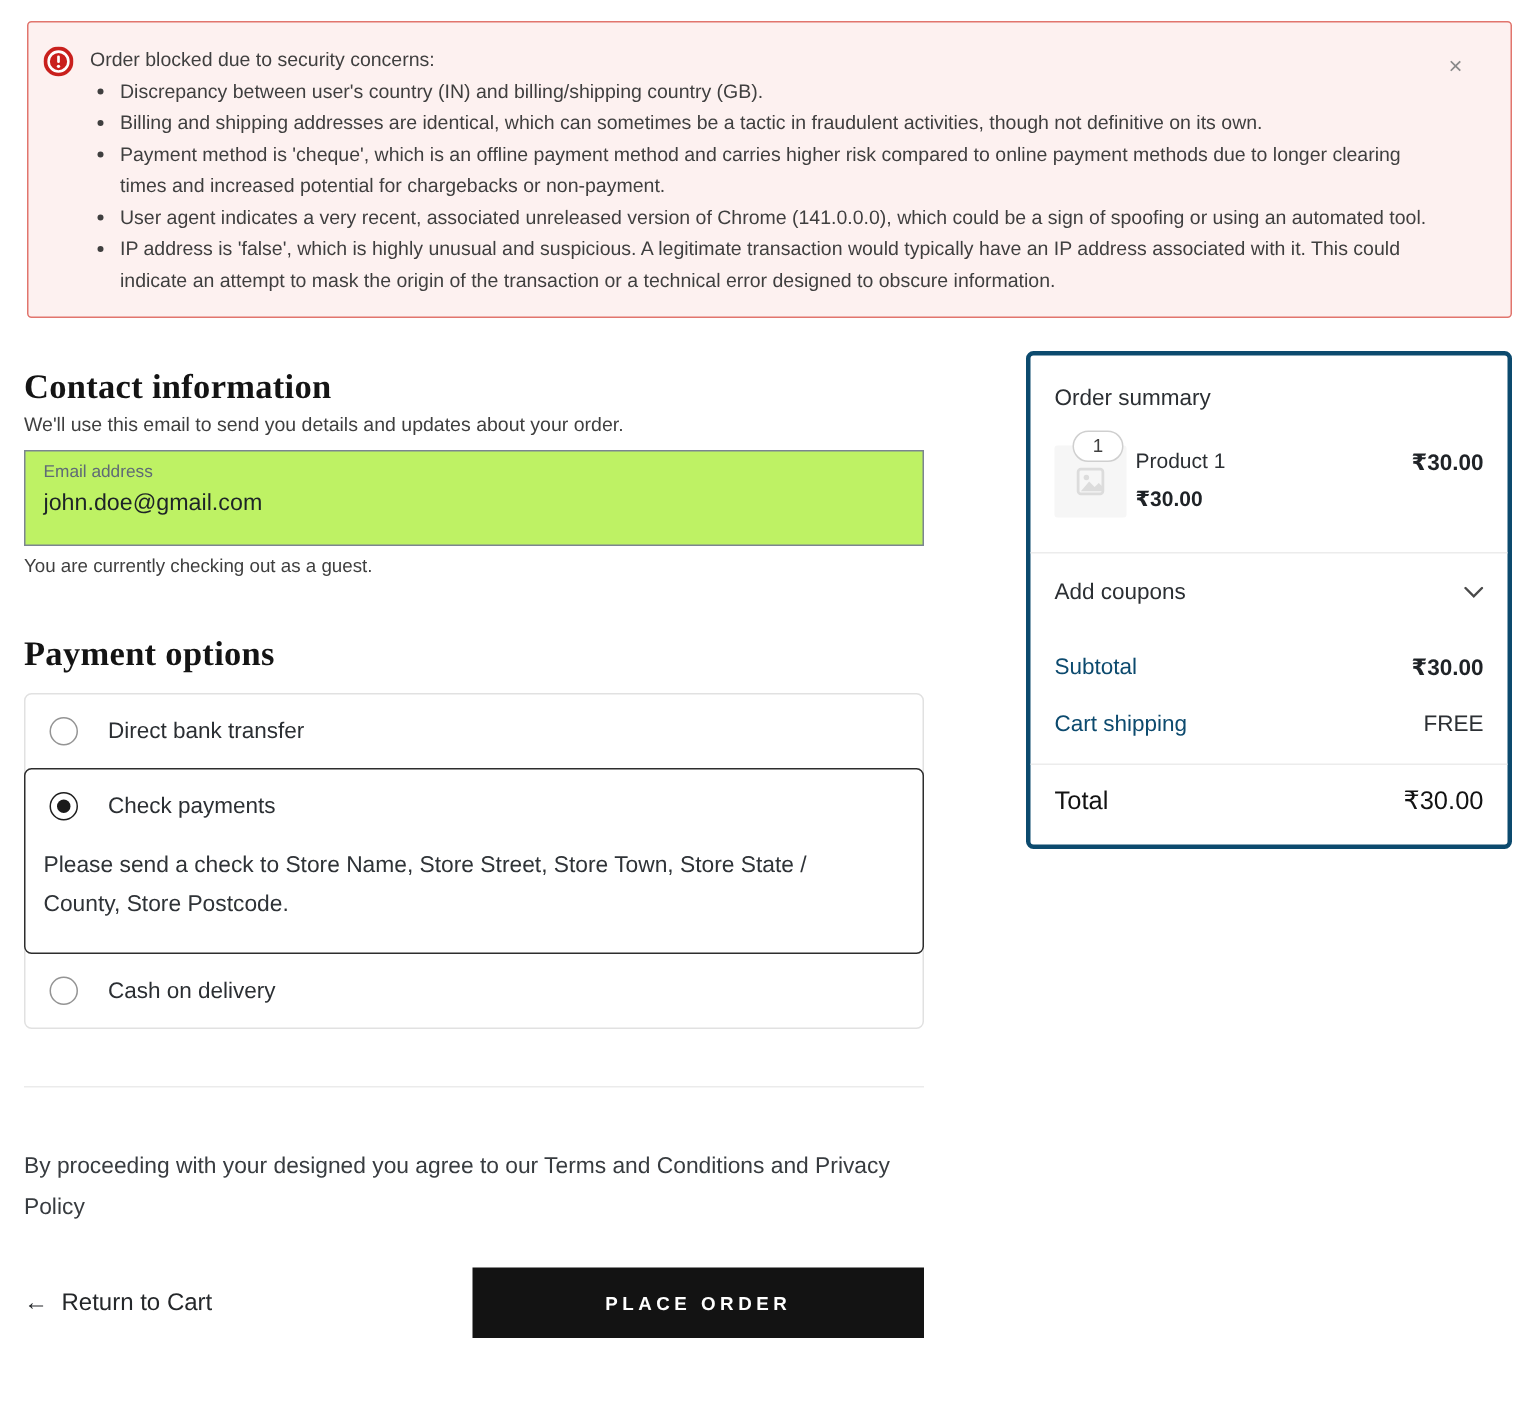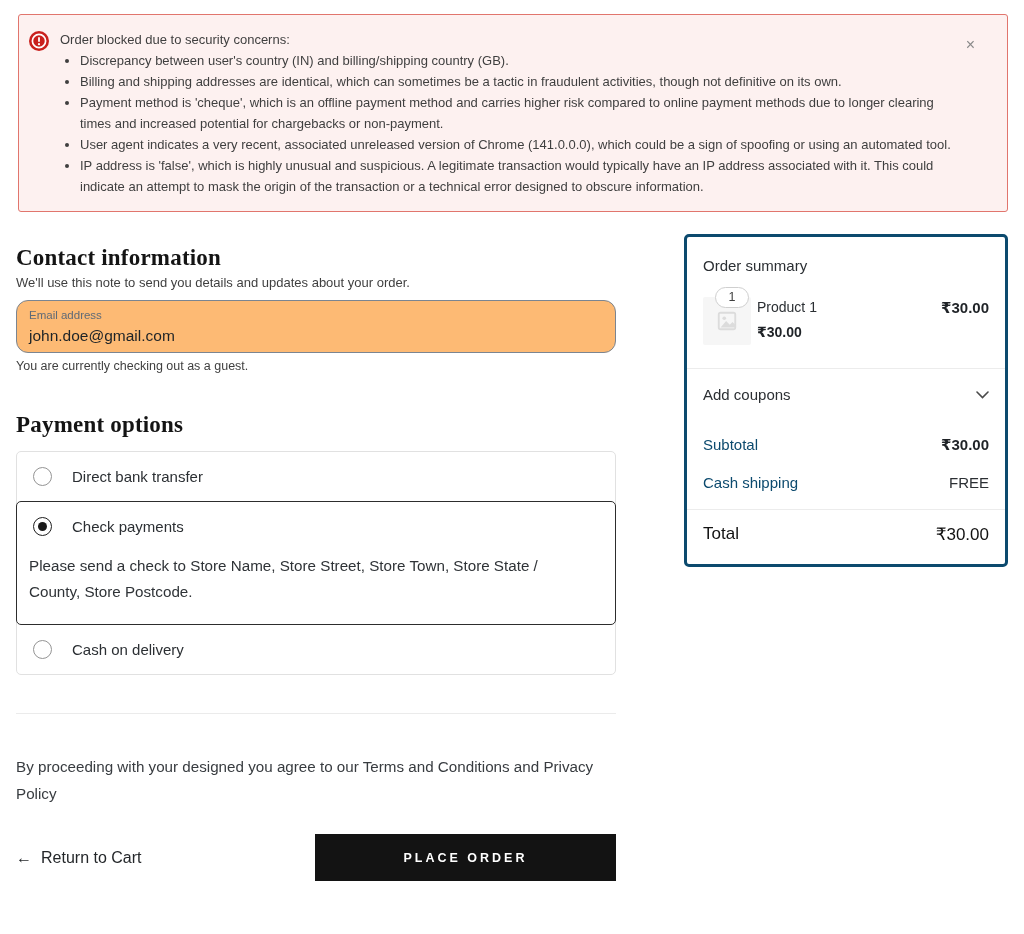--- a/index.html
+++ b/index.html
@@ -36,22 +36,22 @@
 
   h2.section-heading {
     font-family:"Liberation Serif","DejaVu Serif",serif;
     font-size:23px; font-weight:700; color:#141414; letter-spacing:.2px;
     line-height:27px;
   }
   .contact-heading { margin-top:10px; }
   .section-desc { font-size:13px; color:#3f3f3f; margin-top:4px; }
 
   .email-field {
-    margin-top:10px; width:600px; height:53px;
-    background:#fdba74; border:1.5px solid #7b8591; border-radius:12px;
+    margin-top:10px; width:600px; height:64px;
+    background:#bef264; border:1.5px solid #7b8591; border-radius:0;
     padding:7px 12px 0 12px; display:flex; flex-direction:column; cursor:text;
   }
   .email-label { font-size:11.5px; color:#5f6a76; line-height:15px; }
   .email-value { font-size:15.5px; color:#1d2327; font-weight:500; line-height:22px; margin-top:2px; }
   .guest-note { font-size:12.5px; color:#3f3f3f; margin-top:6px; }
 
   .payment-heading { margin-top:38px; }
   .payment-box {
     margin-top:13px; width:600px;
     border:1px solid #e1e1e1; border-radius:5px; background:#fff;
@@ -153,21 +153,21 @@
       </ul>
     </div>
     <button class="banner-close">×</button>
   </div>
 
   <div class="content">
 
     <div class="left-col">
 
       <h2 class="section-heading contact-heading">Contact information</h2>
-      <p class="section-desc">We'll use this note to send you details and updates about your order.</p>
+      <p class="section-desc">We'll use this email to send you details and updates about your order.</p>
 
       <div class="email-field">
         <span class="email-label">Email address</span>
         <span class="email-value">john.doe@gmail.com</span>
       </div>
       <p class="guest-note">You are currently checking out as a guest.</p>
 
       <h2 class="section-heading payment-heading">Payment options</h2>
 
       <div class="payment-box">
@@ -236,21 +236,21 @@
             <path d="M1 1 L6.5 6.5 L12 1" fill="none" stroke="#4a4a4a" stroke-width="1.6" stroke-linecap="round"></path>
           </svg>
         </div>
 
         <div class="totals-pad">
           <div class="tot-row">
             <span class="tot-label">Subtotal</span>
             <span class="tot-value">₹30.00</span>
           </div>
           <div class="tot-row">
-            <span class="tot-label">Cash shipping</span>
+            <span class="tot-label">Cart shipping</span>
             <span class="tot-value plain">FREE</span>
           </div>
         </div>
 
         <div class="card-divider"></div>
 
         <div class="total-row">
           <span class="total-label">Total</span>
           <span class="total-value">₹30.00</span>
         </div>

